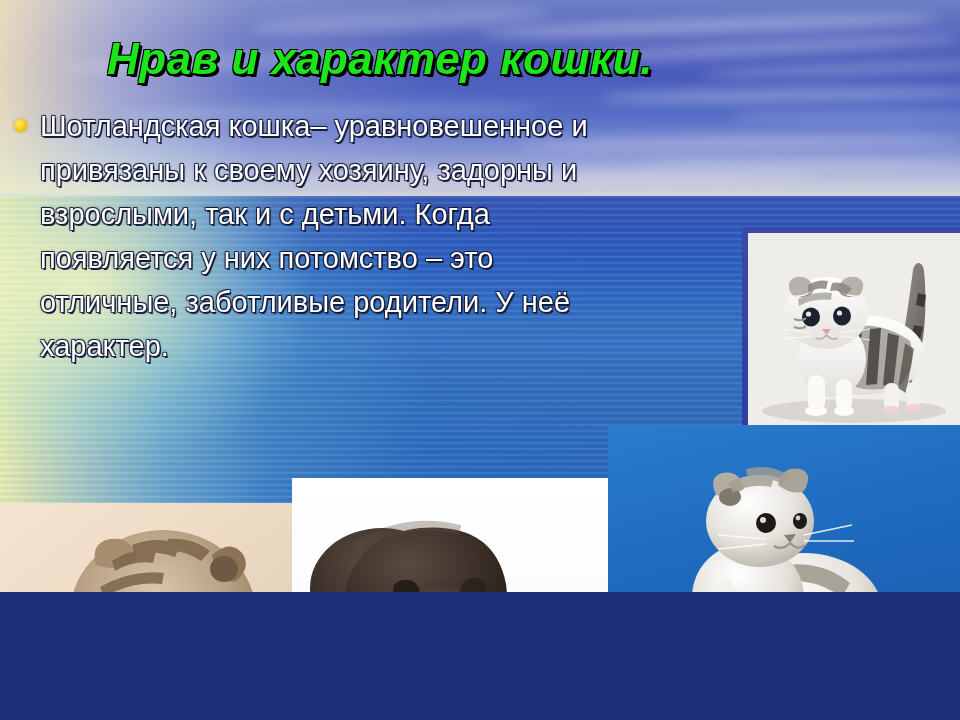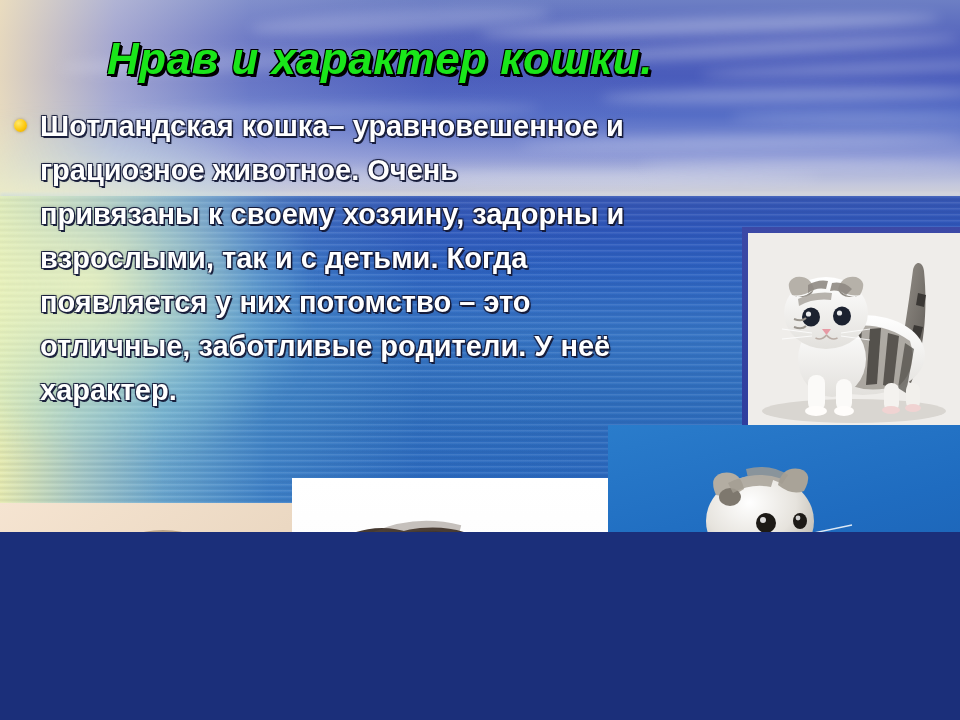--- a/index.html
+++ b/index.html
@@ -3,21 +3,21 @@
 <meta charset="utf-8">
 <title>Scottish Fold Slide</title>
 <style>
   html,body{margin:0;padding:0;}
   body{
     width:960px;height:720px;overflow:hidden;
     font-family:"Liberation Sans","DejaVu Sans",sans-serif;
     background:#1b2f7a;
   }
   #slide{
-    position:relative;width:960px;height:532px;overflow:hidden;
+    position:relative;width:960px;height:592px;overflow:hidden;
   }
 
   
   .bg{position:absolute;inset:0;overflow:hidden;}
   .bg-sky{
     position:absolute;left:0;top:0;width:960px;height:200px;
     background:
       linear-gradient(90deg,
         rgba(255,236,190,.85) 0%,
         rgba(232,223,226,.55) 12%,
@@ -121,21 +121,21 @@
   .body-text{
     position:absolute;left:40px;top:104px;width:740px;
     font-size:29px;line-height:44px;color:#ffffff;
     text-shadow:
        1.5px 1.5px 0 rgba(20,25,55,.95),
        -1px 1px 0 rgba(20,25,55,.8),
        1px -1px 0 rgba(20,25,55,.8),
        -1px -1px 0 rgba(20,25,55,.8),
        0 0 3px rgba(10,20,60,.7);
   }
-  .body-text .ln{display:block;white-space:nowrap;font-weight:bold;}
+  .body-text .ln{display:block;white-space:nowrap;}
 
   
   .photo{position:absolute;overflow:hidden;}
 
   
   #ph-kitten-standing{
     left:742px;top:227px;width:218px;height:198px;
     background:linear-gradient(180deg,#3c49a6,#2f3e9e);
     padding:6px 0 0 6px;box-sizing:border-box;
   }
@@ -193,21 +193,20 @@
     <div class="bg-sea"></div>
     <div class="ripples"></div>
     <div class="glow-left"></div>
   </div>
 
   <div class="title">Нрав и характер кошки.</div>
 
   <div class="bullet-dot"></div>
   <div class="body-text">
     <span class="ln">Шотландская кошка– уравновешенное и</span>
-    <span class="ln">грациозное животное. Очень</span>
     <span class="ln">привязаны к своему хозяину, задорны и</span>
     <span class="ln">взрослыми, так и с детьми. Когда</span>
     <span class="ln">появляется у них потомство – это</span>
     <span class="ln">отличные, заботливые родители. У неё</span>
     <span class="ln">характер.</span>
   </div>
 
   <div class="photo" id="ph-kitten-standing">
     <div class="inner">
       <svg width="212" height="192" viewBox="0 0 212 192">

